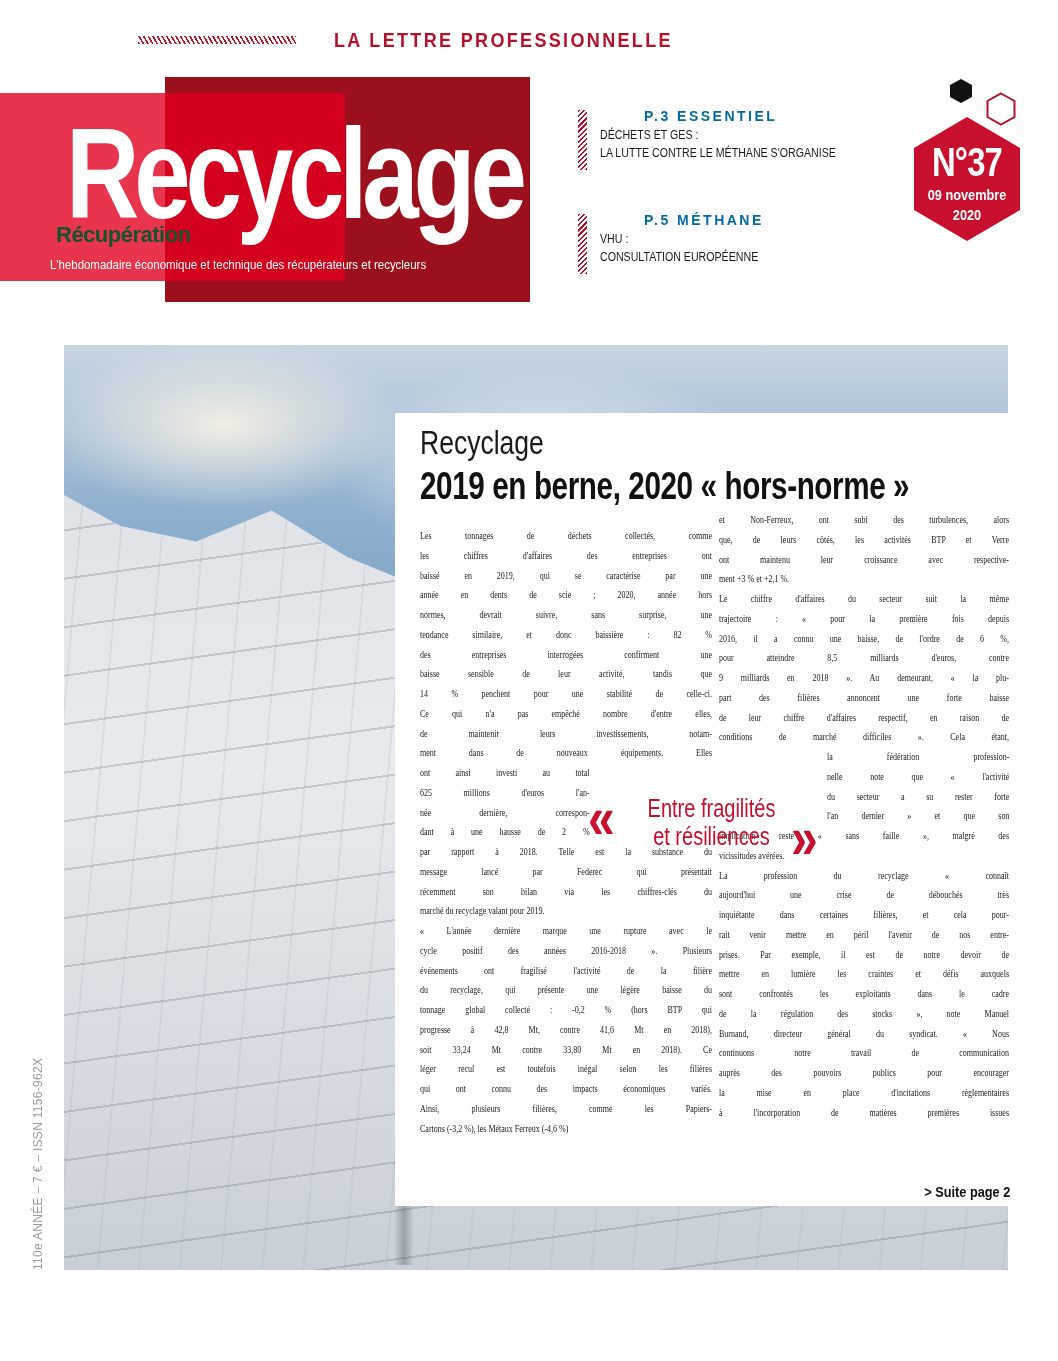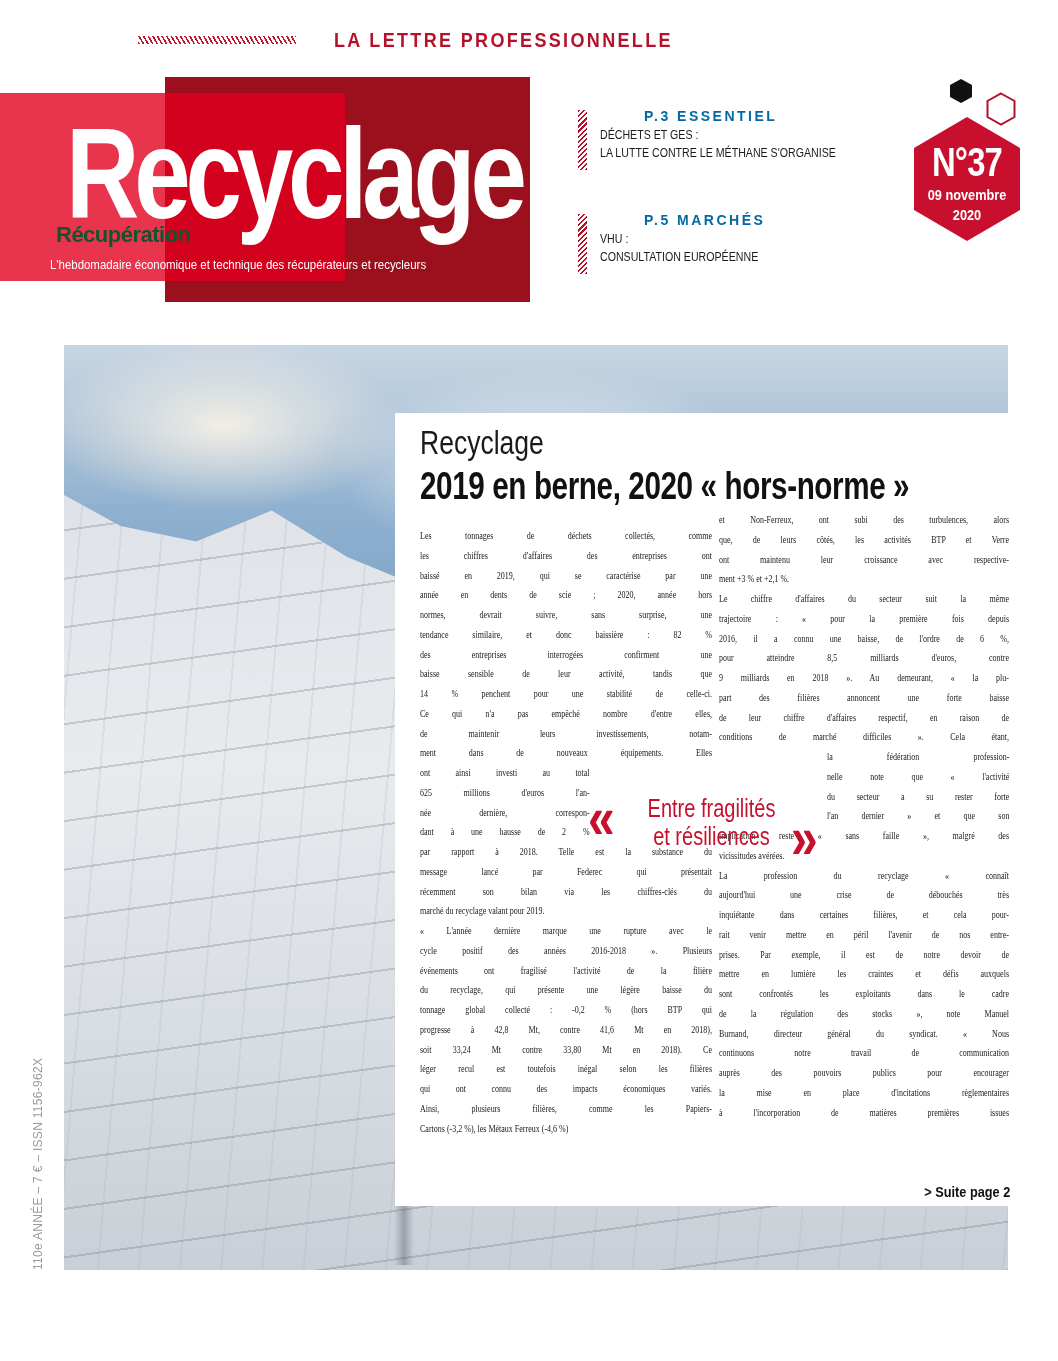--- a/index.html
+++ b/index.html
@@ -167,21 +167,21 @@
 </div>
 
 <div class="teaser" style="top:108px;">
   <div class="hatch"></div>
   <div class="kicker">P.3 ESSENTIEL</div>
   <div class="line" style="top:20px;">DÉCHETS ET GES :</div>
   <div class="line" style="top:38px;">LA LUTTE CONTRE LE MÉTHANE S'ORGANISE</div>
 </div>
 <div class="teaser" style="top:212px;">
   <div class="hatch"></div>
-  <div class="kicker">P.5 MARCHÉS</div>
+  <div class="kicker">P.5 MÉTHANE</div>
   <div class="line" style="top:20px;">VHU :</div>
   <div class="line" style="top:38px;">CONSULTATION EUROPÉENNE</div>
 </div>
 
 <svg class="hex-small-black" viewBox="0 0 22 24">
   <polygon points="11,0 22,6 22,18 11,24 0,18 0,6" fill="#111111"></polygon>
 </svg>
 <svg class="hex-small-outline" viewBox="0 0 30 34">
   <polygon points="15,1.5 28.5,9 28.5,25 15,32.5 1.5,25 1.5,9" fill="none" stroke="#b5112b" stroke-width="2"></polygon>
 </svg>

